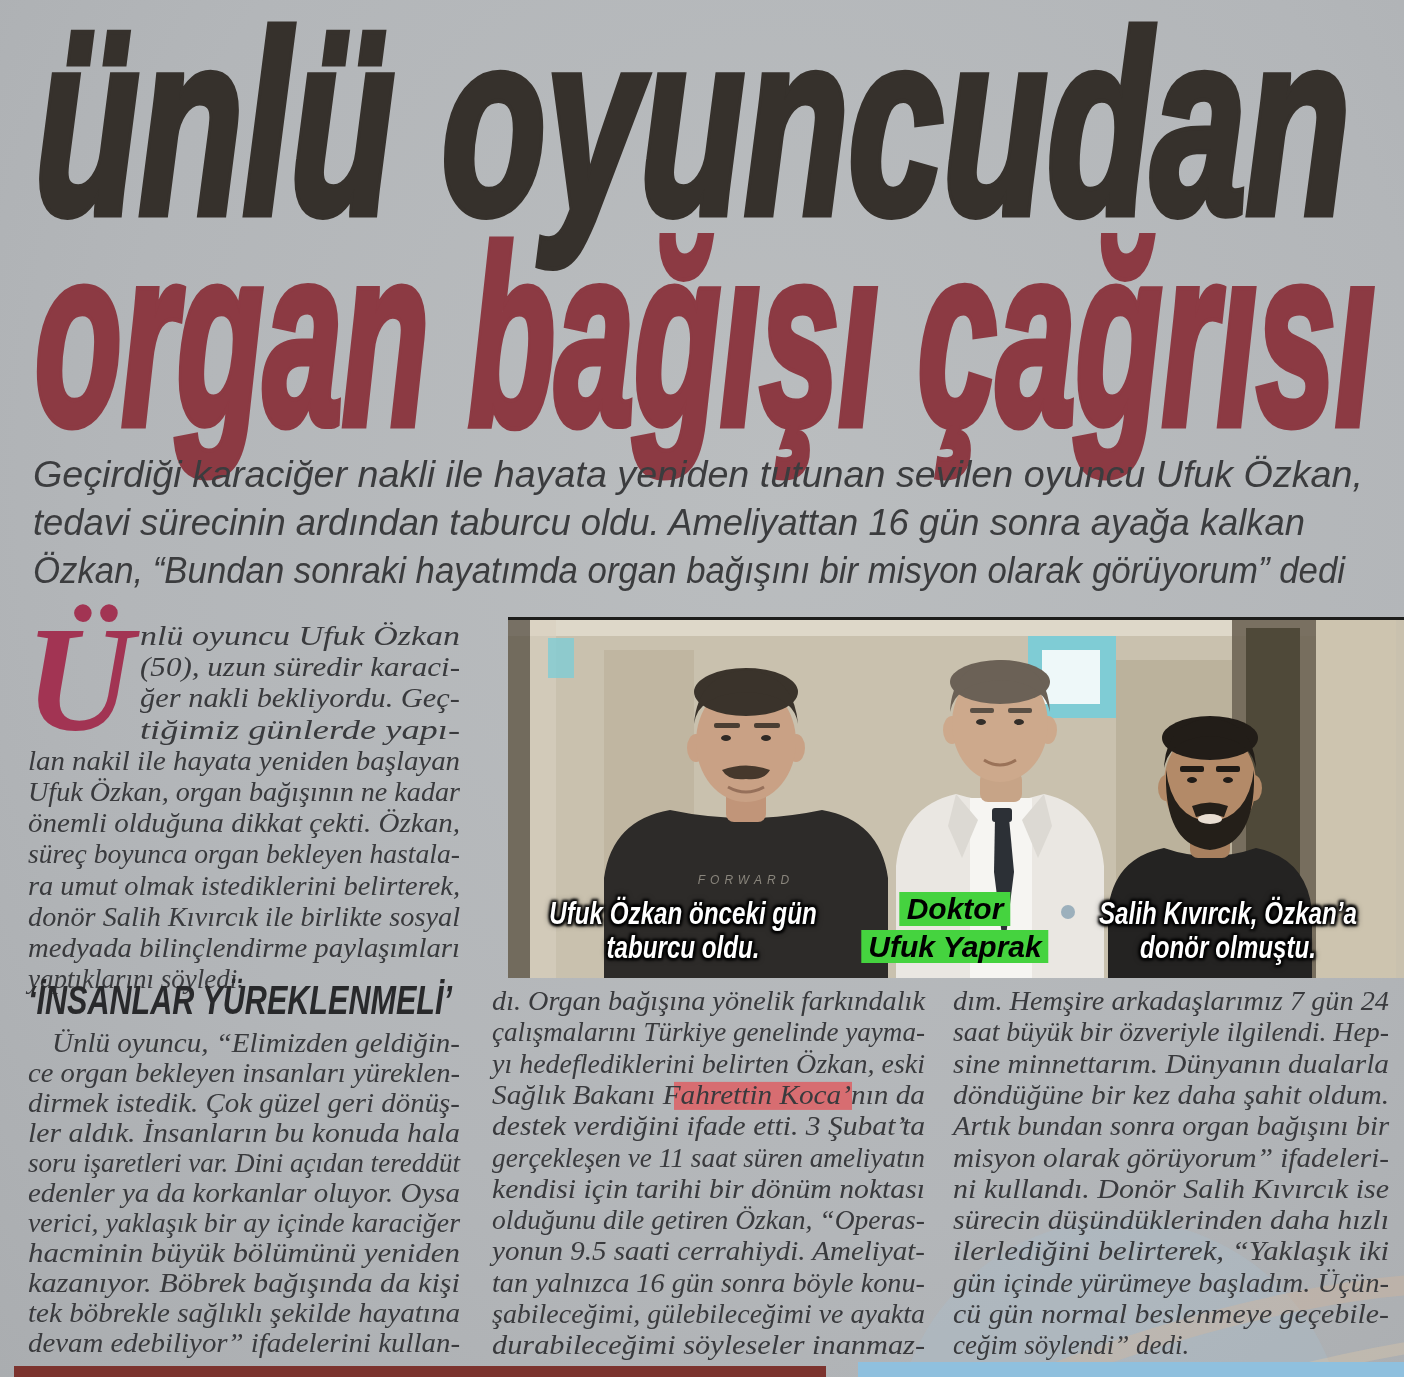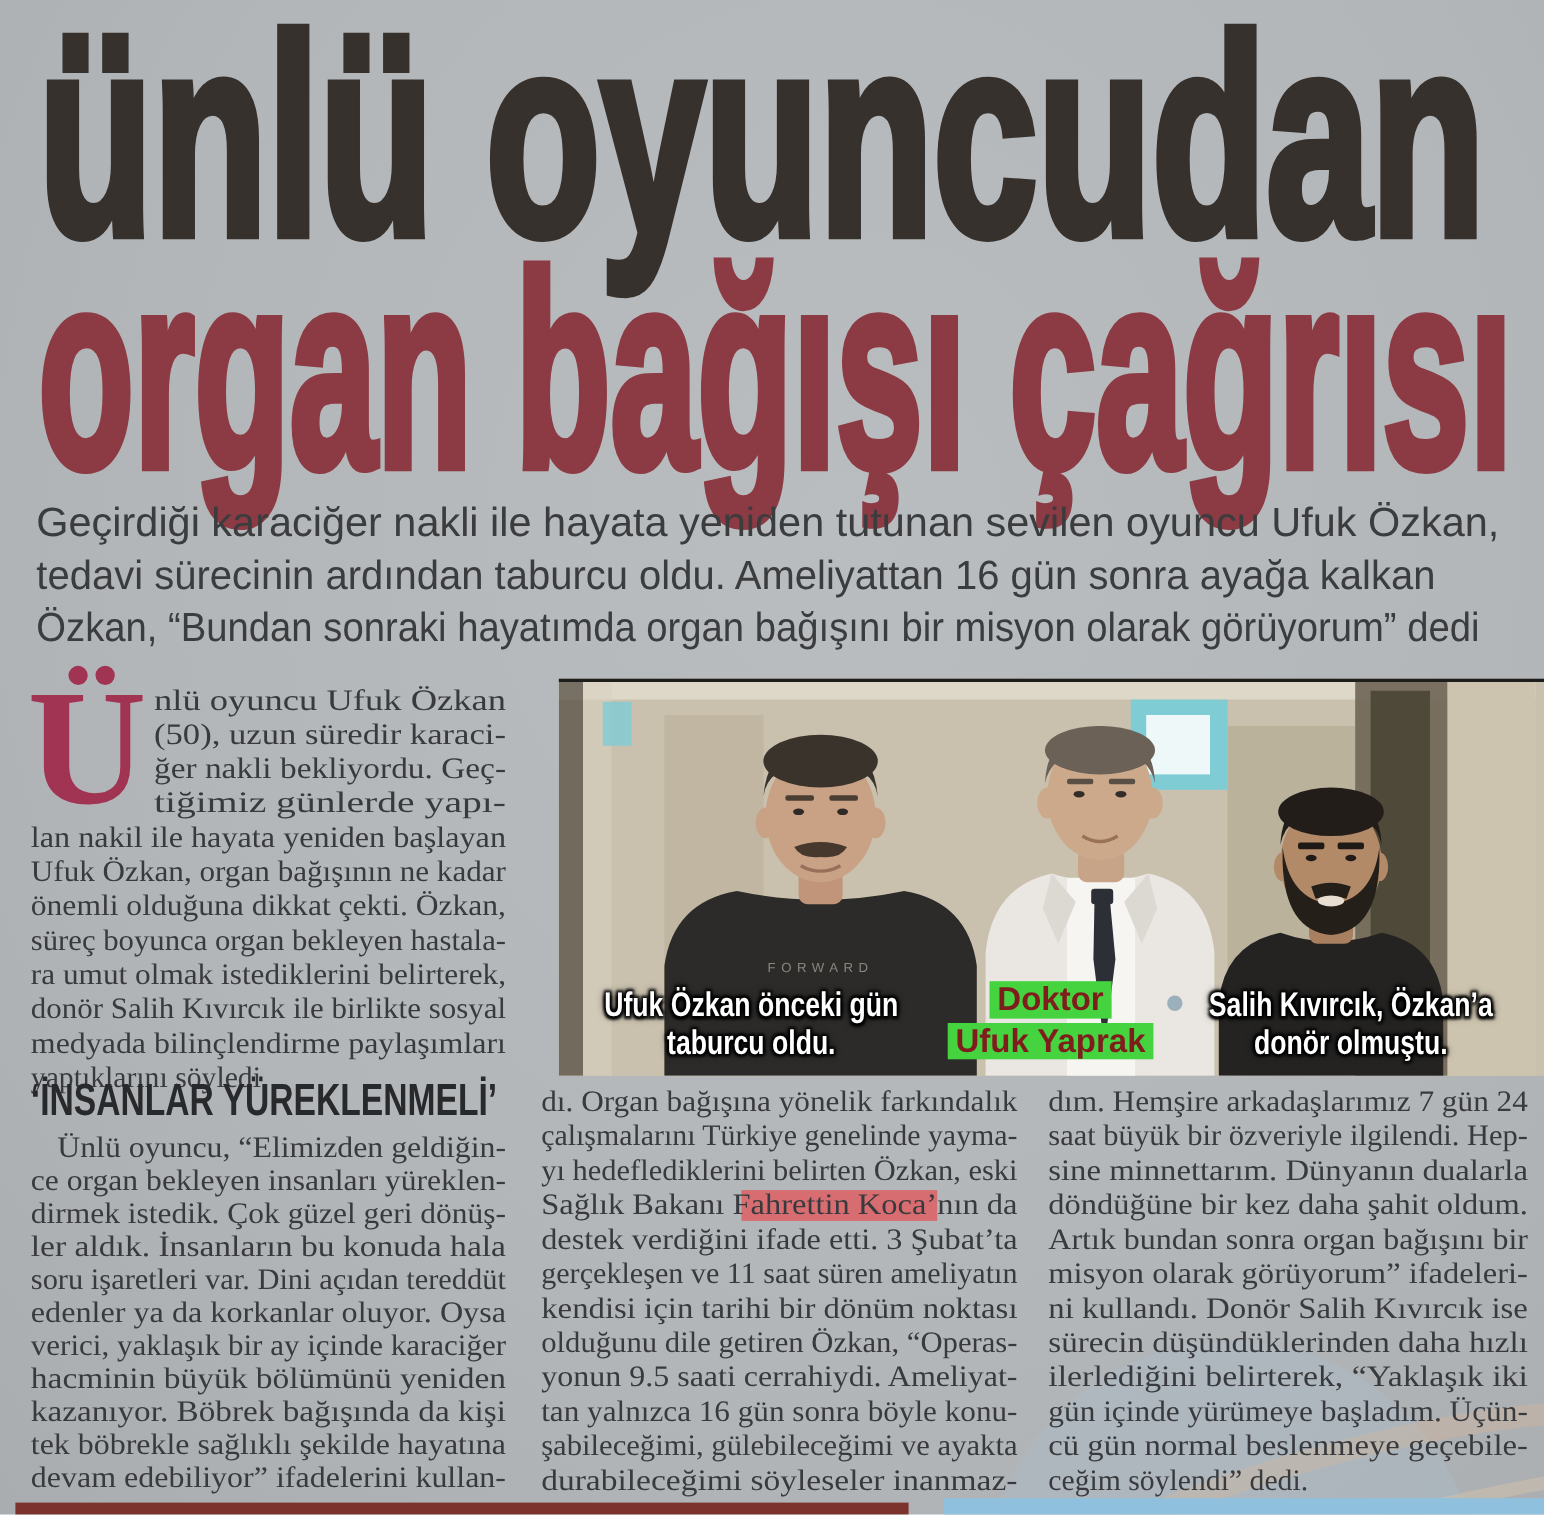--- a/index.html
+++ b/index.html
@@ -2,20 +2,21 @@
 <html><head>
 <meta charset="utf-8">
 <style>
   html,body{margin:0;padding:0;}
   .page{
     position:relative;
     width:1404px;height:1377px;
     background:radial-gradient(ellipse at 55% 35%, #babdbf 0%, #b3b6b9 60%, #aaadb0 100%);
     overflow:hidden;
     font-family:"Liberation Serif", serif;
+    font-style:italic;
   }
   svg{position:absolute;overflow:visible;}
   svg text{font-family:"Liberation Serif", serif;}
   .hl{
     font-family:"Liberation Sans", sans-serif;
     font-weight:bold;
     paint-order:stroke;
   }
   .standfirst{
     font-family:"Liberation Sans", sans-serif;
@@ -72,21 +73,21 @@
     transform:translateX(-50%);
     text-align:center;
     font-family:"Liberation Sans", sans-serif;
     font-weight:bold;
     font-size:30px;
     line-height:1.05;
   }
   .cap-green span{
     display:inline-block;
     background:#45d33f;
-    color:#7f1d1d;
+    color:#000000;
     padding:1px 7px;
     margin:2px 0;
   }
   .strip-red{
     position:absolute;
     left:14px;top:1366px;width:812px;height:11px;
     background:#7c332e;
   }
   .strip-blue{
     position:absolute;

